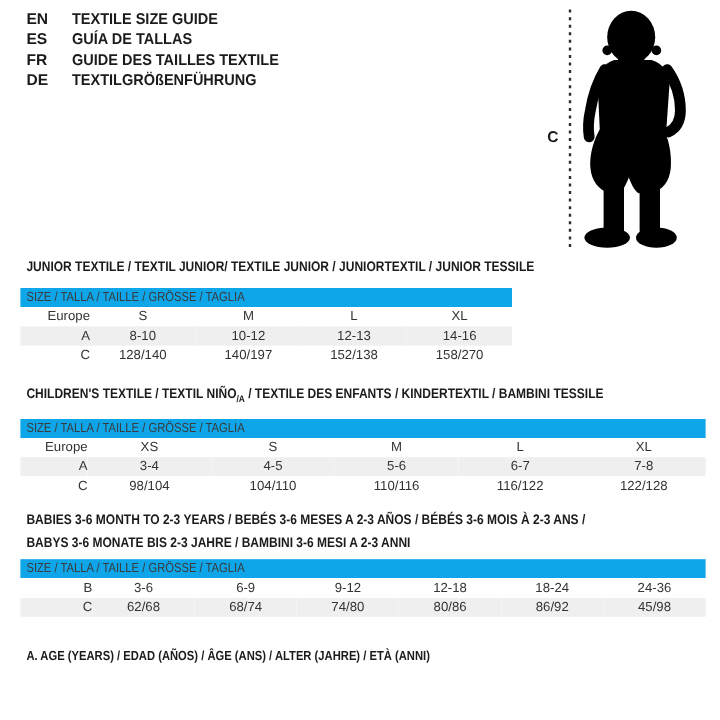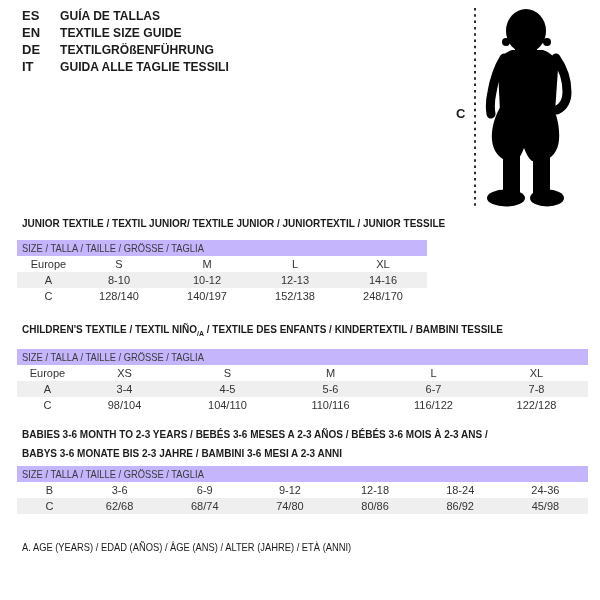--- a/index.html
+++ b/index.html
@@ -30,54 +30,54 @@
   .title3a { top:428px; }
   .title3b { top:447px; }
   .subA { font-size:8px; }
 
   
   .size-table {
     position:absolute; left:17px; border-collapse:collapse; table-layout:fixed;
     font-size:11px; color:#333333;
   }
   .size-table td { height:16px; padding:0; text-align:center; vertical-align:middle; overflow:hidden; }
-  .size-table td.lbl { text-align:center; padding-left:5px; }
+  .size-table td.lbl { text-align:right; padding-left:5px; }
   .size-table tr.bar td {
-    background:#c4b5fd; text-align:left; padding-left:5px; color:#3a3a3a;
+    background:#0ea5e9; text-align:left; padding-left:5px; color:#3a3a3a;
   }
   .size-table tr.alt td { background:#efefef; }
   .t1 { top:240px; width:410px; }
   .t2 { top:349px; width:571px; }
   .t3 { top:466px; width:571px; }
 
   
   .notes { position:absolute; left:22px; top:538px; }
-  .note-line { height:19px; line-height:19px; font-weight:normal; font-size:11px; color:#1b1b1b; white-space:nowrap; }
+  .note-line { height:19px; line-height:19px; font-weight:bold; font-size:11px; color:#1b1b1b; white-space:nowrap; }
 </style>
 </head>
 <body>
 
 <div class="canvas">
 
   <div class="lang-block">
     <div class="lang-row">
+      <span class="lang-code">EN</span>
+      <span class="cx">TEXTILE SIZE GUIDE</span>
+    </div>
+    <div class="lang-row">
       <span class="lang-code">ES</span>
       <span class="cx">GUÍA DE TALLAS</span>
     </div>
     <div class="lang-row">
-      <span class="lang-code">EN</span>
-      <span class="cx">TEXTILE SIZE GUIDE</span>
+      <span class="lang-code">FR</span>
+      <span class="cx">GUIDE DES TAILLES TEXTILE</span>
     </div>
     <div class="lang-row">
       <span class="lang-code">DE</span>
       <span class="cx">TEXTILGRÖßENFÜHRUNG</span>
-    </div>
-    <div class="lang-row">
-      <span class="lang-code">IT</span>
-      <span class="cx">GUIDA ALLE TAGLIE TESSILI</span>
     </div>
   </div>
 
   <div class="figure-label">C</div>
   <svg class="baby-svg" width="130" height="208" viewBox="0 0 130 208" xmlns="http://www.w3.org/2000/svg">
     <line x1="5" y1="6" x2="5" y2="204" stroke="#2b2b2b" stroke-width="2" stroke-dasharray="2.5,3.8"></line>
     <g fill="#000000">
       <ellipse cx="56" cy="29" rx="20" ry="22"></ellipse>
       <circle cx="36" cy="40" r="4"></circle>
       <circle cx="77" cy="40" r="4"></circle>
@@ -118,21 +118,21 @@
       <td>8-10</td>
       <td>10-12</td>
       <td>12-13</td>
       <td>14-16</td>
     </tr>
     <tr>
       <td class="lbl">C</td>
       <td>128/140</td>
       <td>140/197</td>
       <td>152/138</td>
-      <td>248/170</td>
+      <td>158/270</td>
     </tr>
   </tbody>
     </table>
 
   <div class="section-title title2">
     <span>CHILDREN'S TEXTILE / TEXTIL NIÑO</span><sub class="subA">/A</sub><span> / TEXTILE DES ENFANTS / KINDERTEXTIL / BAMBINI TESSILE</span>
   </div>
   <table class="size-table t2">
     <colgroup>
         <col style="width:56px">

